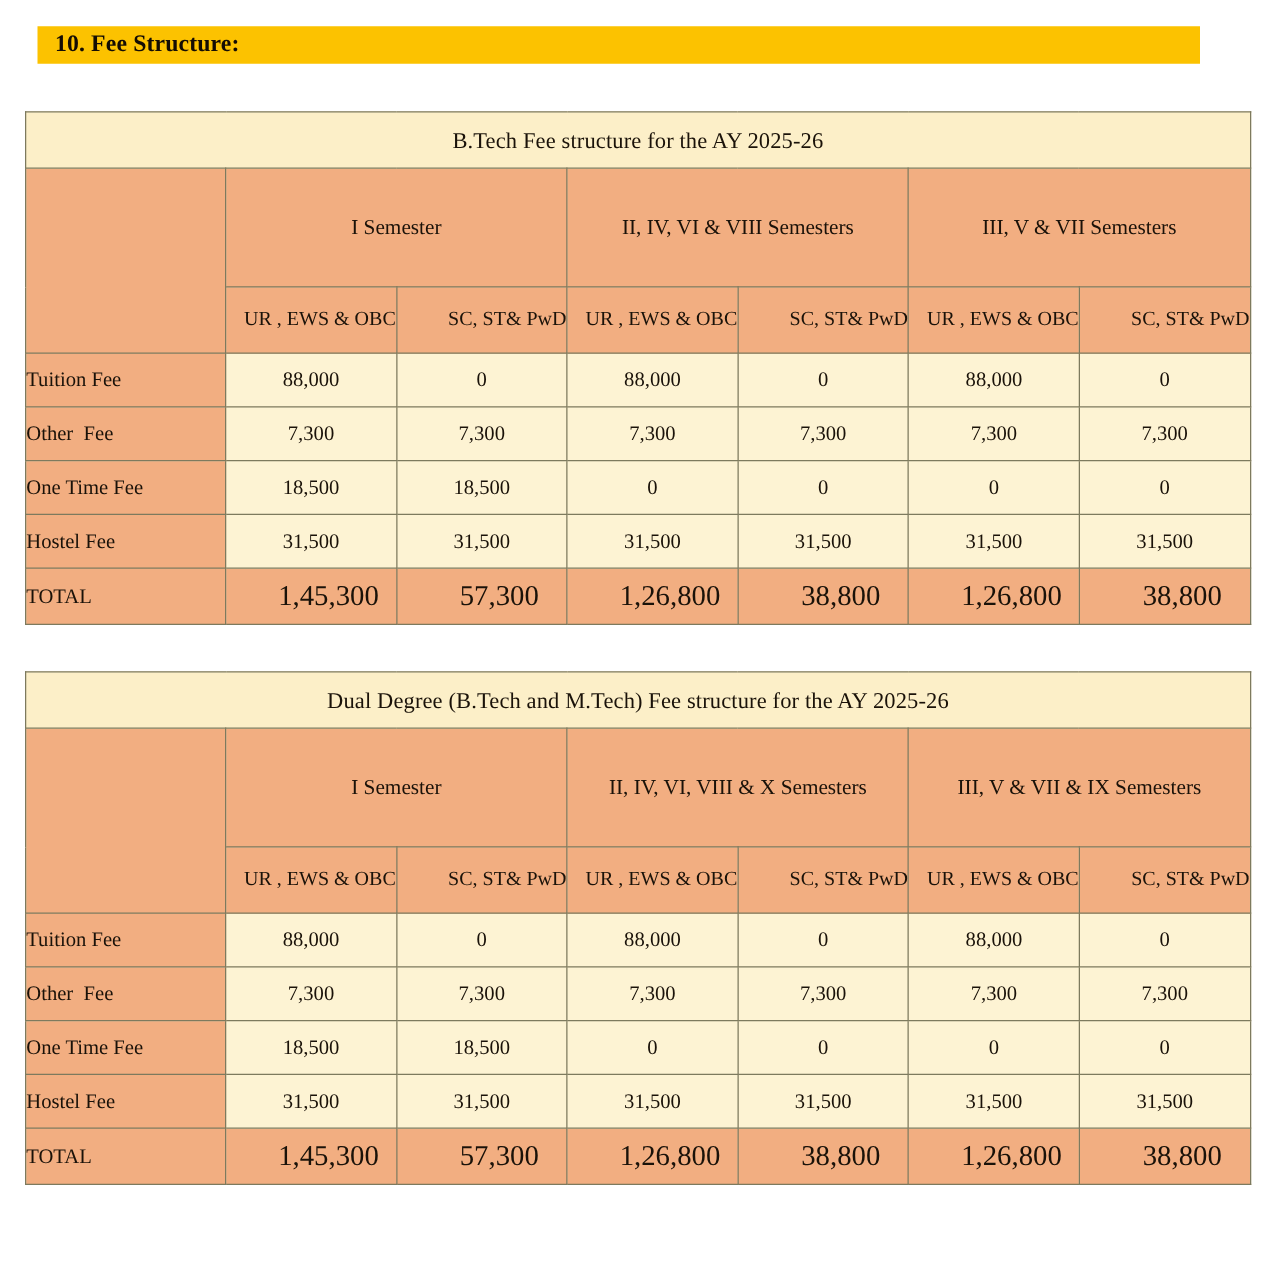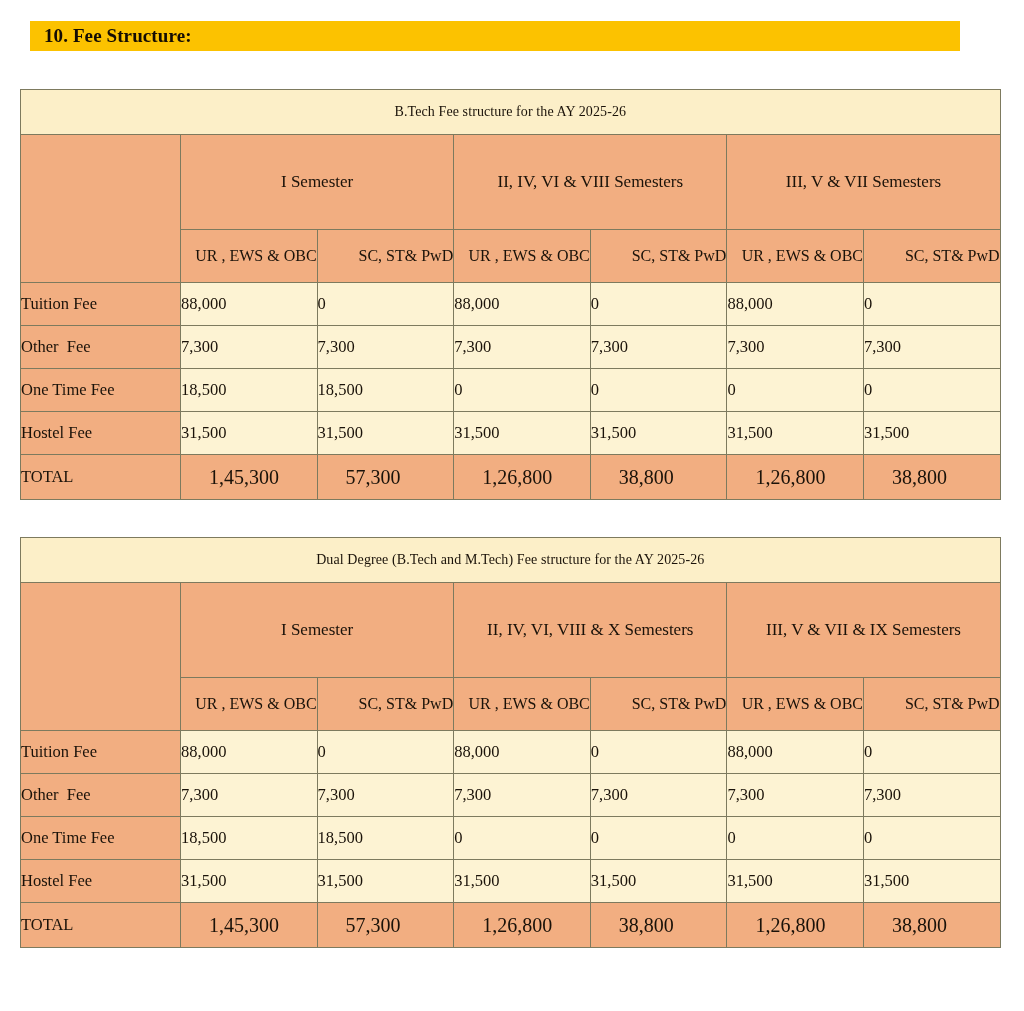--- a/index.html
+++ b/index.html
@@ -57,21 +57,21 @@
   .fee-table td, .fee-table th {
     border: 1px solid #7d7a5e;
     padding: 0;
     font-weight: normal;
     vertical-align: middle;
   }
 
   .caption-cell {
     background: #FCEFC8;
     text-align: center;
-    font-size: 14px;
+    font-size: 18px;
     font-weight: bold;
     height: 44px;
     letter-spacing: 0.1px;
   }
 
   .grp-cell {
     background: #F2AE81;
     text-align: center;
     font-size: 17px;
     font-weight: bold;
@@ -100,32 +100,32 @@
     font-size: 16.5px;
     font-weight: bold;
     padding: 0 0 0 10px;
     height: 42px;
     white-space: pre;
     margin-top: 27px;
   }
 
   .val-cell {
     background: #FDF3D3;
-    text-align: left;
+    text-align: center;
     font-size: 16.5px;
     height: 42px;
   }
 
   tr.total-row .row-label,
   tr.total-row .val-cell {
     background: #F2AE81;
     font-weight: normal;
     height: 44px;
   }
-  tr.total-row .val-cell { font-size: 20px; padding-left: 28px; }
+  tr.total-row .val-cell { font-size: 23px; padding-left: 28px; }
 
   
   col.c-label { width: 160px; }
   col.c-data  { width: 136.6px; }
 </style>
 </head>
 <body>
 
 <div class="page">
 

